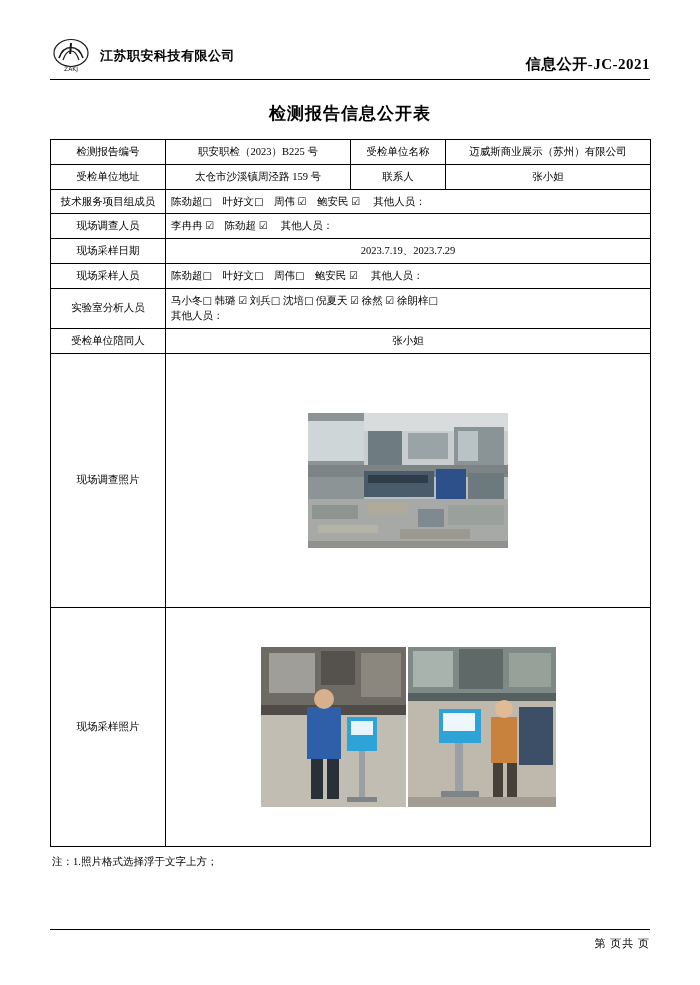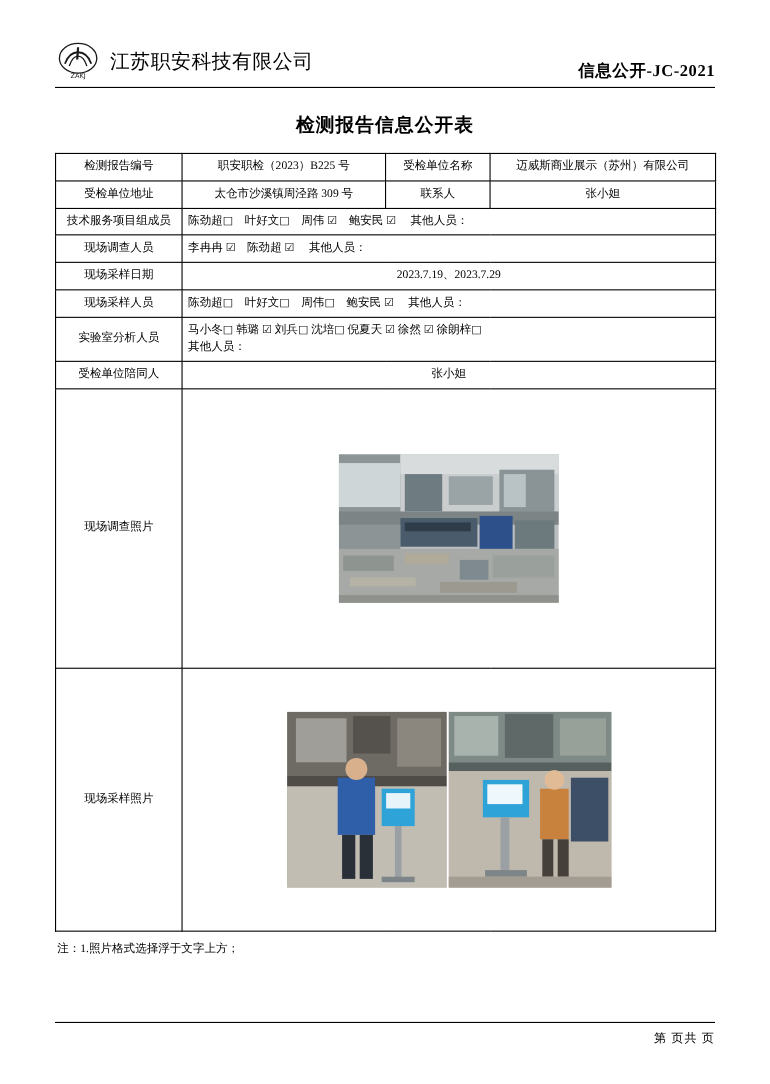--- a/index.html
+++ b/index.html
@@ -38,23 +38,23 @@
     gap: 8px;
   }
   .logo {
     width: 42px;
     height: 36px;
     position: relative;
     flex: none;
   }
   .logo svg { display:block; }
   .company-name {
-    font-size: 18px;
+    font-size: 13px;
     letter-spacing: 0.5px;
-    font-weight: normal;
+    font-weight: bold;
     font-family: "Liberation Serif", serif;
   }
   .header-right {
     font-size: 15px;
     font-weight: bold;
     letter-spacing: 0.5px;
   }
 
   
   .doc-title {
@@ -165,21 +165,21 @@
     </colgroup>
     <tbody>
       <tr>
         <td class="lbl">检测报告编号</td>
         <td class="ctr">职安职检（2023）B225 号</td>
         <td class="lbl">受检单位名称</td>
         <td class="ctr">迈威斯商业展示（苏州）有限公司</td>
       </tr>
       <tr>
         <td class="lbl">受检单位地址</td>
-        <td class="ctr">太仓市沙溪镇周泾路 309 号</td>
+        <td class="ctr">太仓市沙溪镇周泾路 159 号</td>
         <td class="lbl">联系人</td>
         <td class="ctr">张小妲</td>
       </tr>
       <tr>
         <td class="lbl">技术服务项目组成员</td>
         <td colspan="3" class="lft cell-pad cb">
           <span><span>陈劲超</span><span class="chk">□</span></span>
           &nbsp;&nbsp;
           <span><span>叶好文</span><span class="chk">□</span></span>
           &nbsp;&nbsp;

